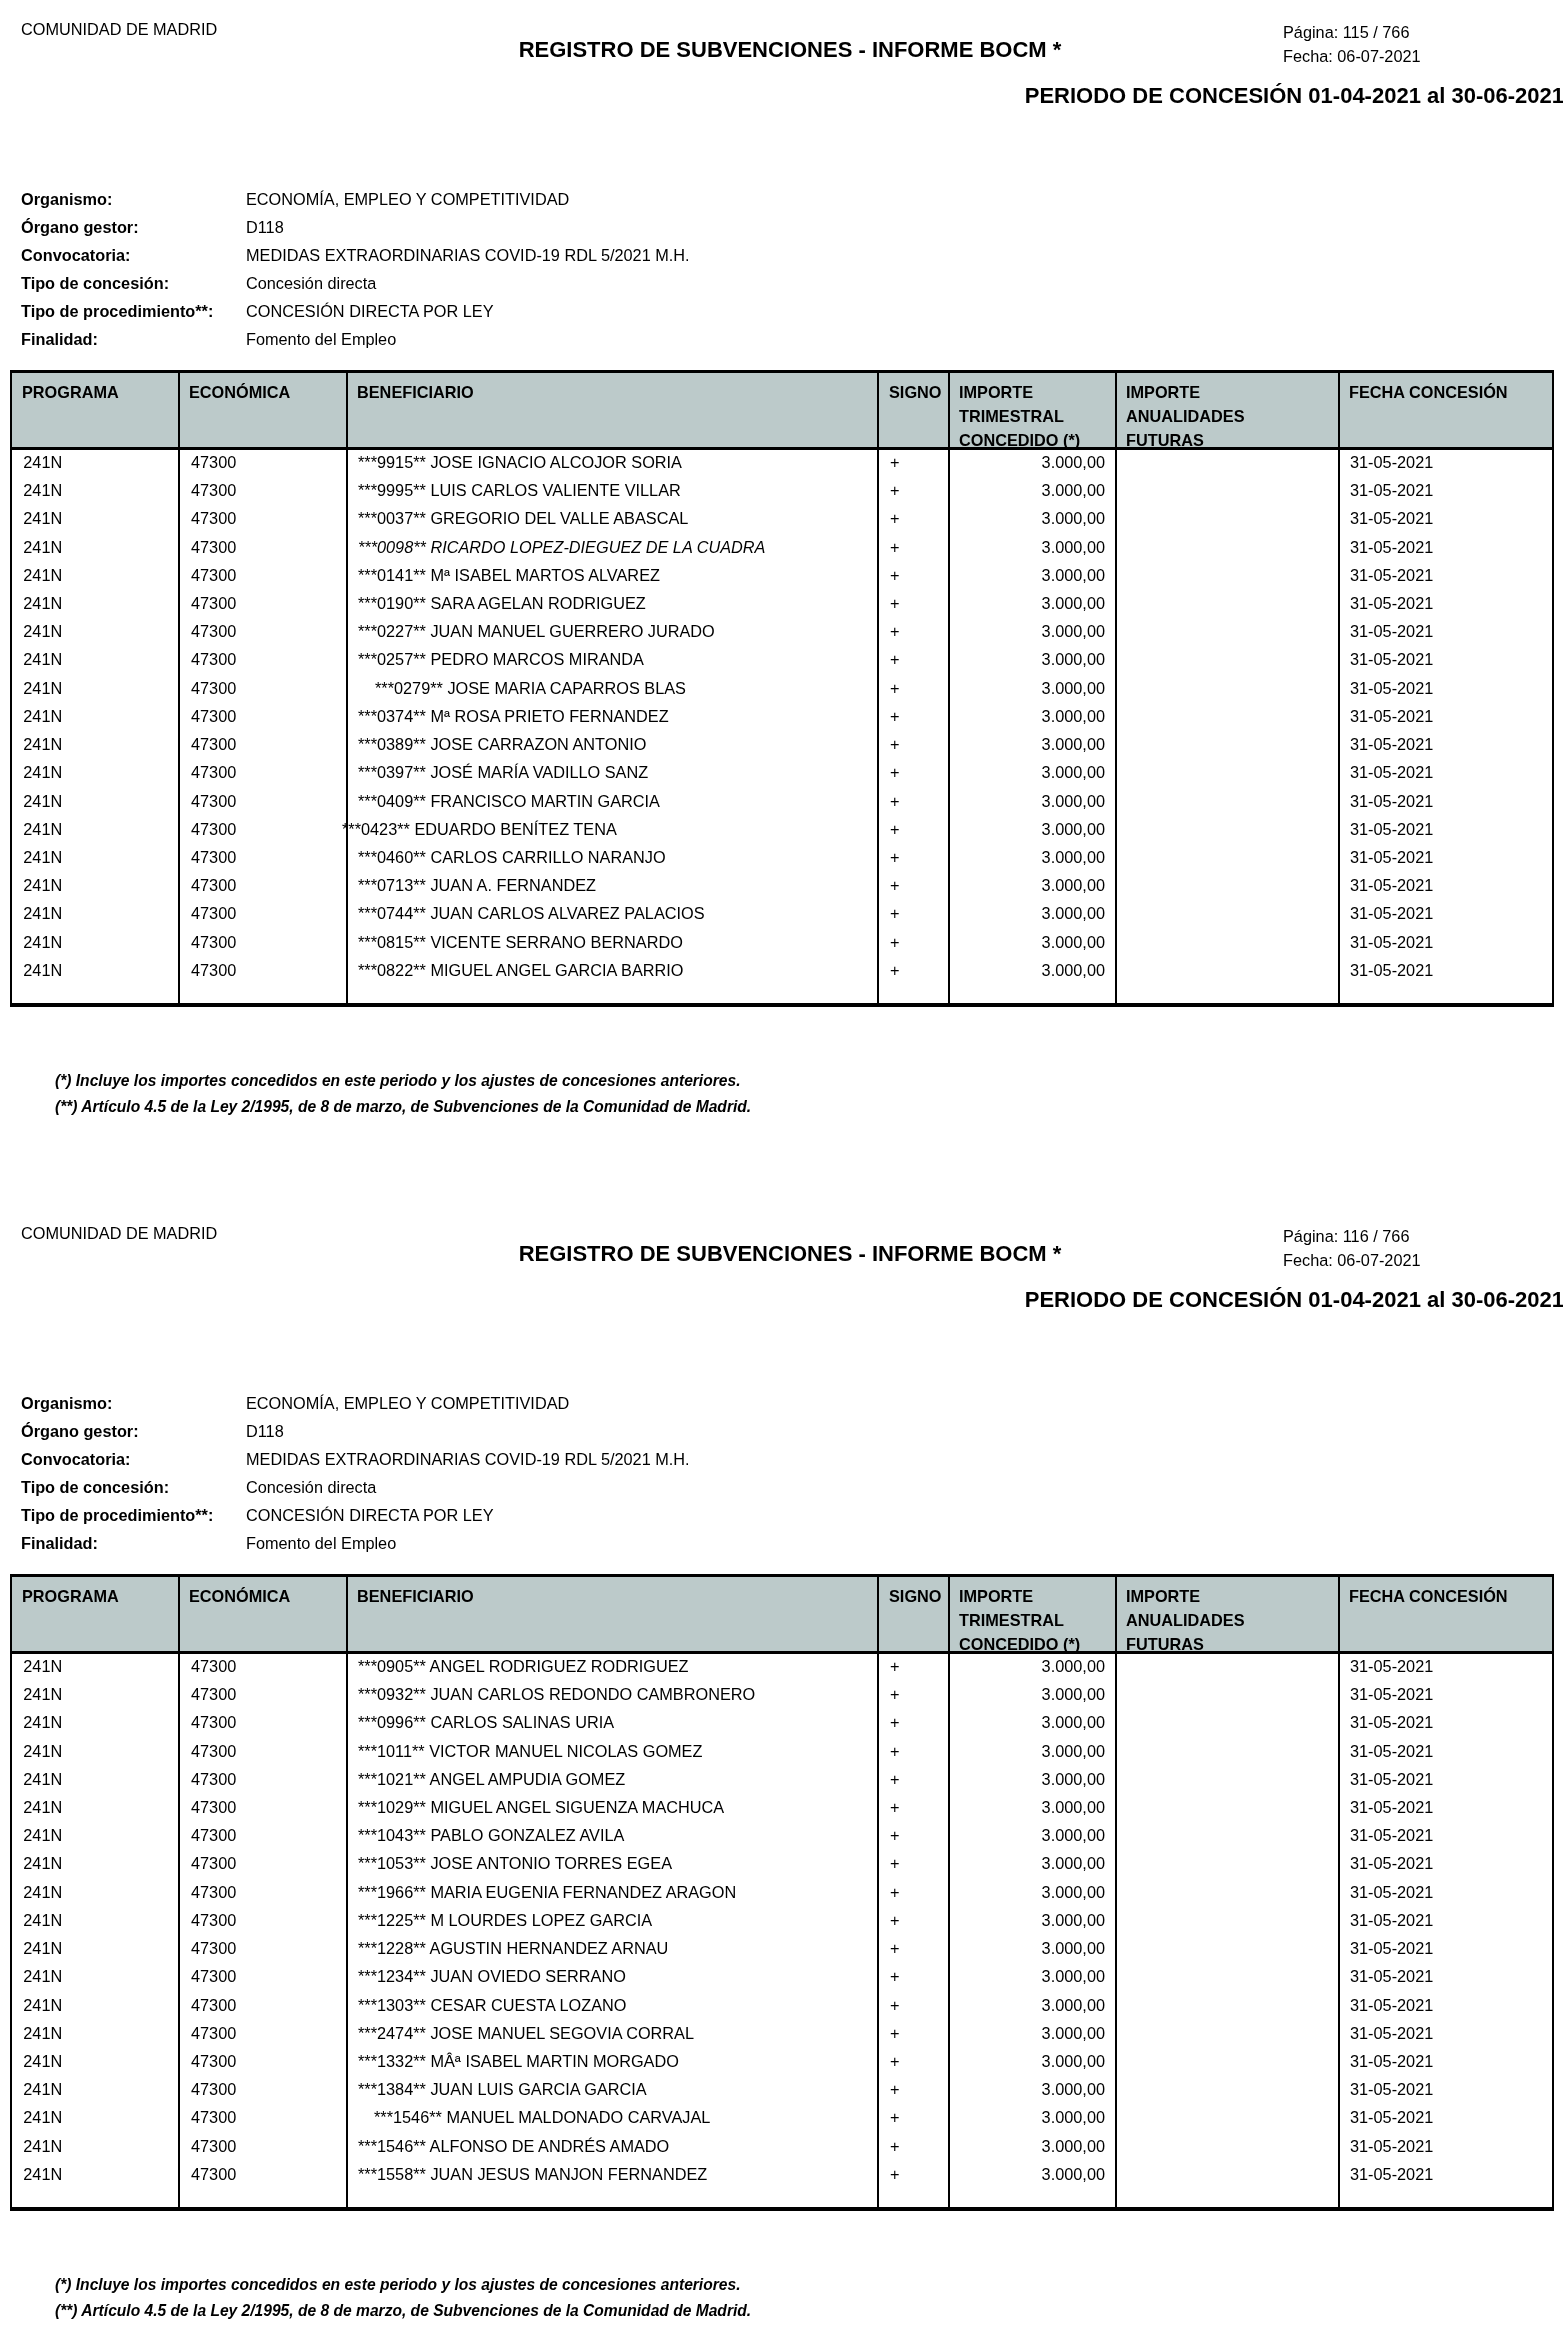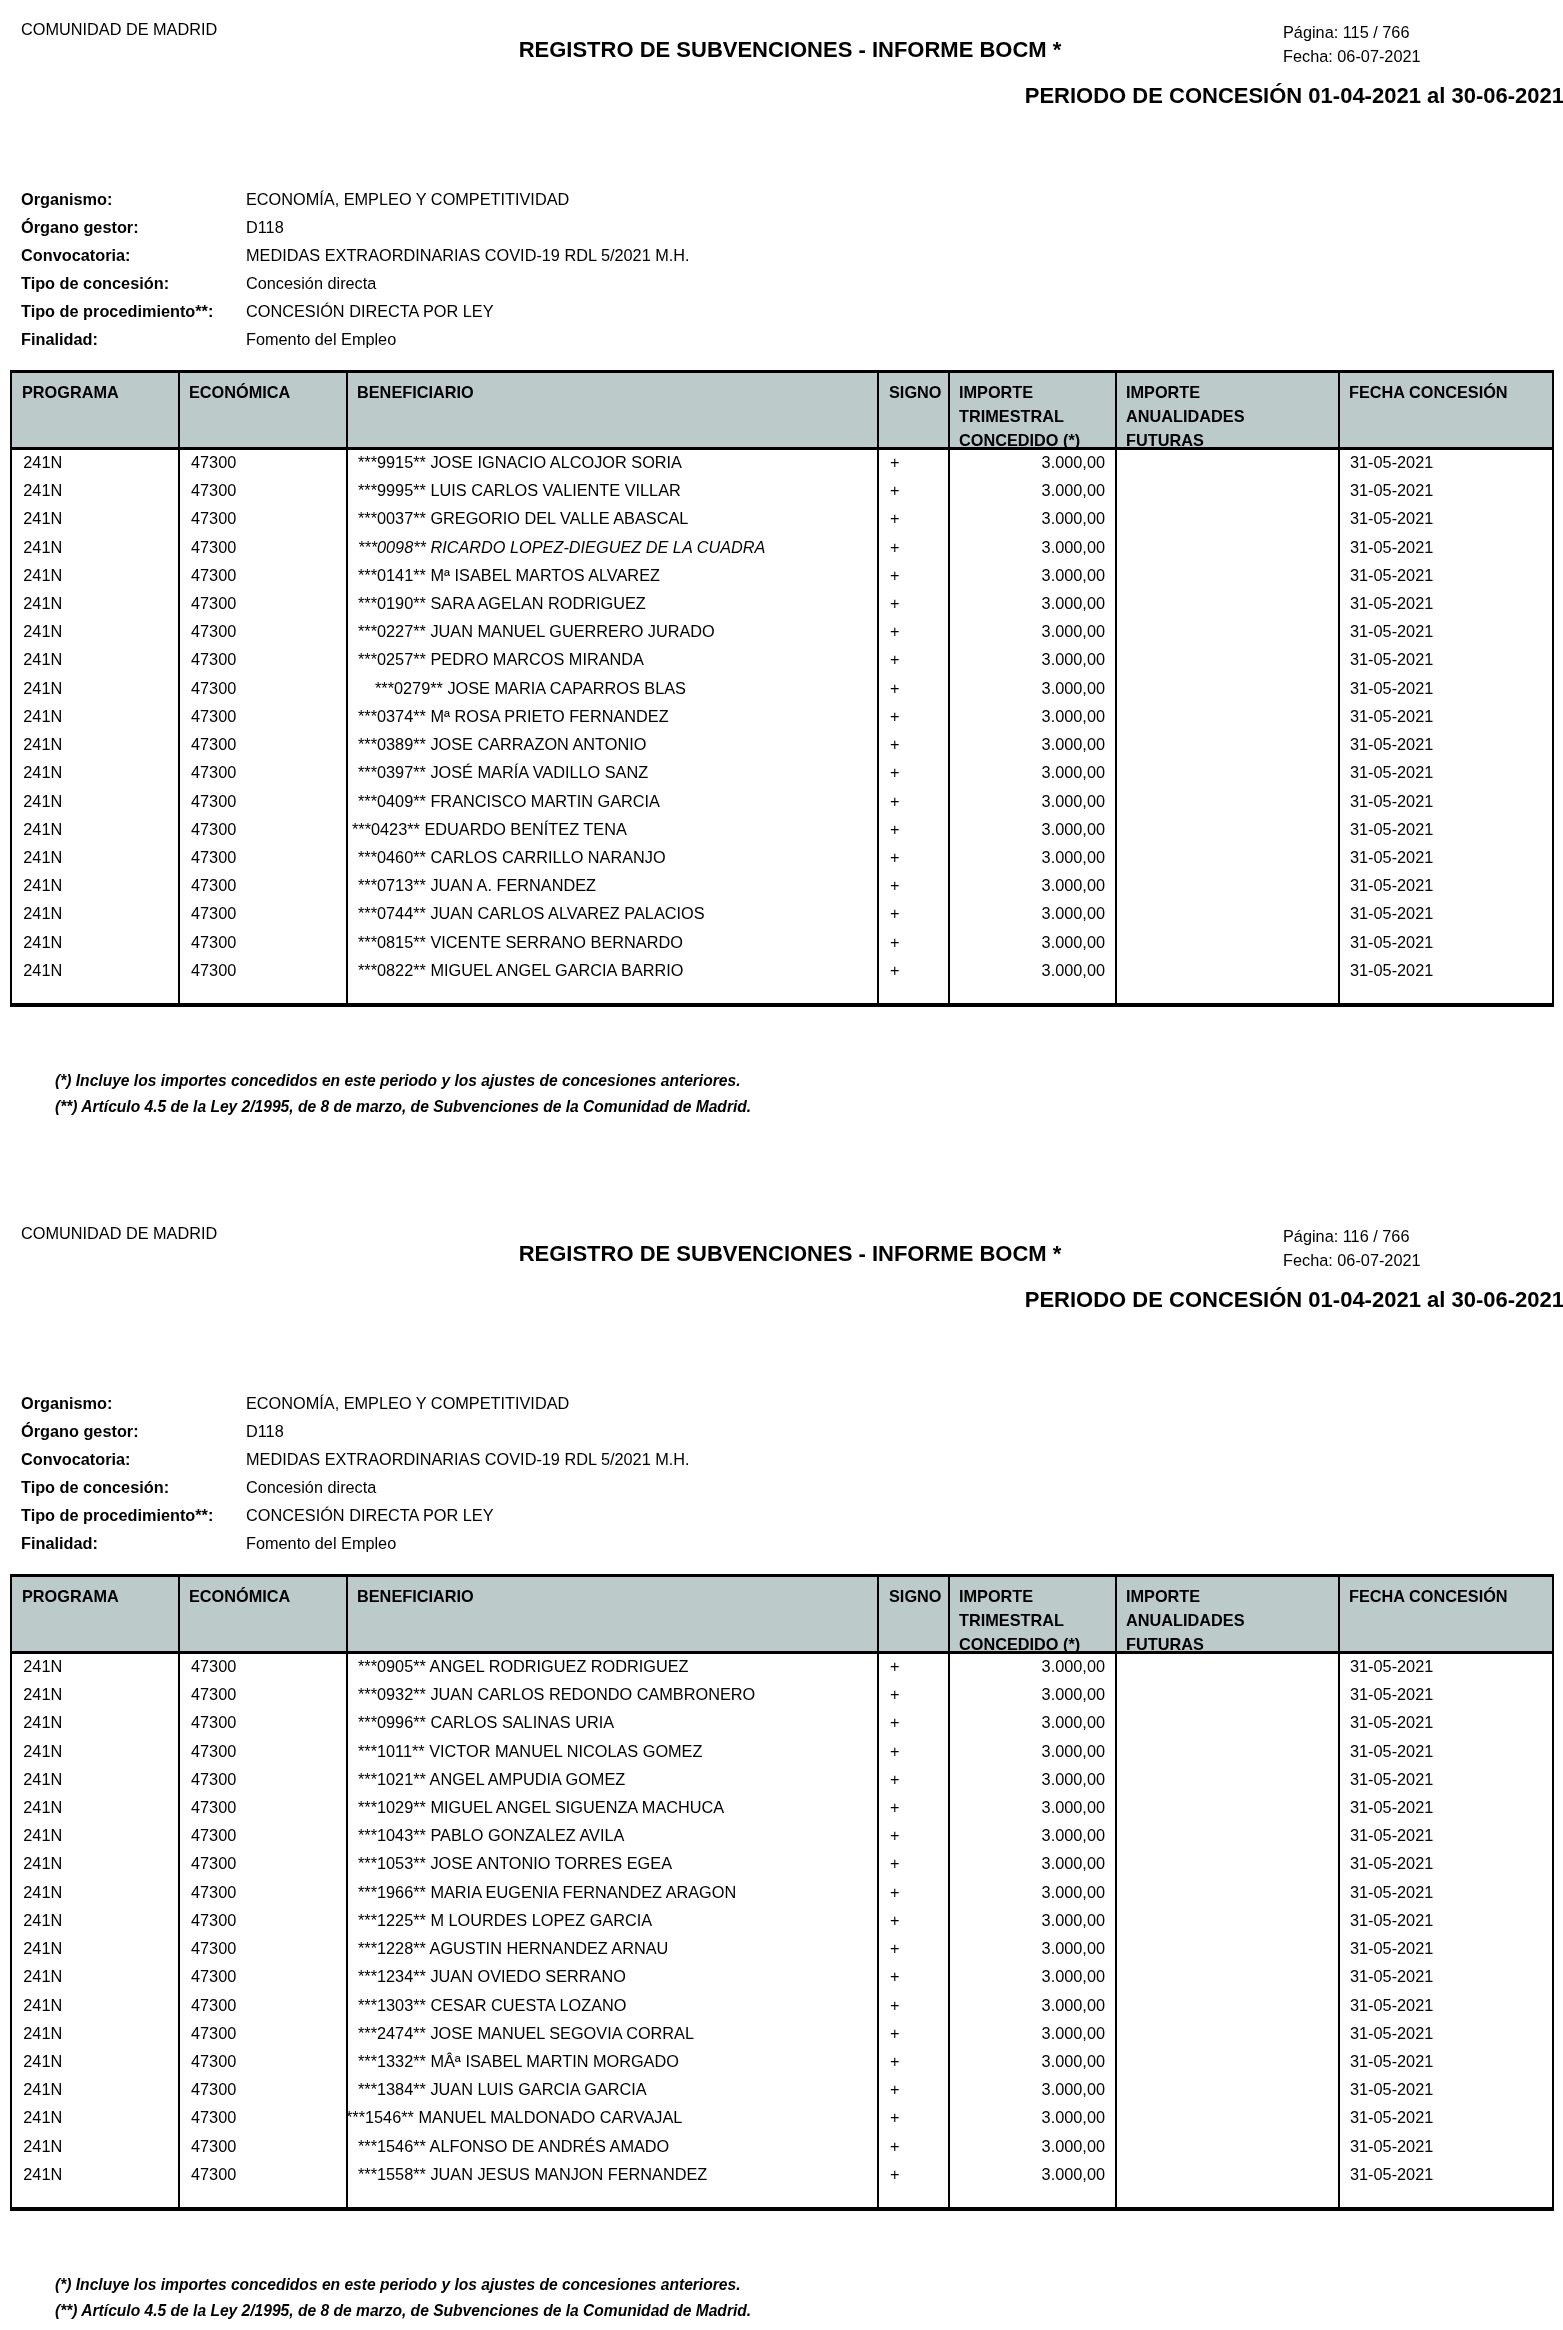--- a/index.html
+++ b/index.html
@@ -208,21 +208,21 @@
             <div class="cell" style="left: 179px;">47300</div>
             <div class="cell" style="left: 346px;">***0409** FRANCISCO MARTIN GARCIA</div>
             <div class="cell" style="left: 878px;">+</div>
             <div class="cell right" style="left: 937px; width: 156px;">3.000,00</div>
             <div class="cell" style="left: 1116px;"></div>
             <div class="cell" style="left: 1338px;">31-05-2021</div>
           </div>
           <div class="row" style="top: 367px;">
             <div class="cell" style="left: 11.3px;">241N</div>
             <div class="cell" style="left: 179px;">47300</div>
-            <div class="cell" style="left: 340px;">***0423** EDUARDO BENÍTEZ TENA</div>
+            <div class="cell" style="left: 330px;">***0423** EDUARDO BENÍTEZ TENA</div>
             <div class="cell" style="left: 878px;">+</div>
             <div class="cell right" style="left: 937px; width: 156px;">3.000,00</div>
             <div class="cell" style="left: 1116px;"></div>
             <div class="cell" style="left: 1338px;">31-05-2021</div>
           </div>
           <div class="row" style="top: 395px;">
             <div class="cell" style="left: 11.3px;">241N</div>
             <div class="cell" style="left: 179px;">47300</div>
             <div class="cell" style="left: 346px;">***0460** CARLOS CARRILLO NARANJO</div>
             <div class="cell" style="left: 878px;">+</div>
@@ -472,21 +472,21 @@
             <div class="cell" style="left: 179px;">47300</div>
             <div class="cell" style="left: 346px;">***1384** JUAN LUIS GARCIA GARCIA</div>
             <div class="cell" style="left: 878px;">+</div>
             <div class="cell right" style="left: 937px; width: 156px;">3.000,00</div>
             <div class="cell" style="left: 1116px;"></div>
             <div class="cell" style="left: 1338px;">31-05-2021</div>
           </div>
           <div class="row" style="top: 451px;">
             <div class="cell" style="left: 11.3px;">241N</div>
             <div class="cell" style="left: 179px;">47300</div>
-            <div class="cell" style="left: 334px; text-align: right;">***1546** MANUEL MALDONADO CARVAJAL</div>
+            <div class="cell" style="left: 362px; text-align: right;">***1546** MANUEL MALDONADO CARVAJAL</div>
             <div class="cell" style="left: 878px;">+</div>
             <div class="cell right" style="left: 937px; width: 156px;">3.000,00</div>
             <div class="cell" style="left: 1116px;"></div>
             <div class="cell" style="left: 1338px;">31-05-2021</div>
           </div>
           <div class="row" style="top: 480px;">
             <div class="cell" style="left: 11.3px;">241N</div>
             <div class="cell" style="left: 179px;">47300</div>
             <div class="cell" style="left: 346px;">***1546** ALFONSO DE ANDRÉS AMADO</div>
             <div class="cell" style="left: 878px;">+</div>

